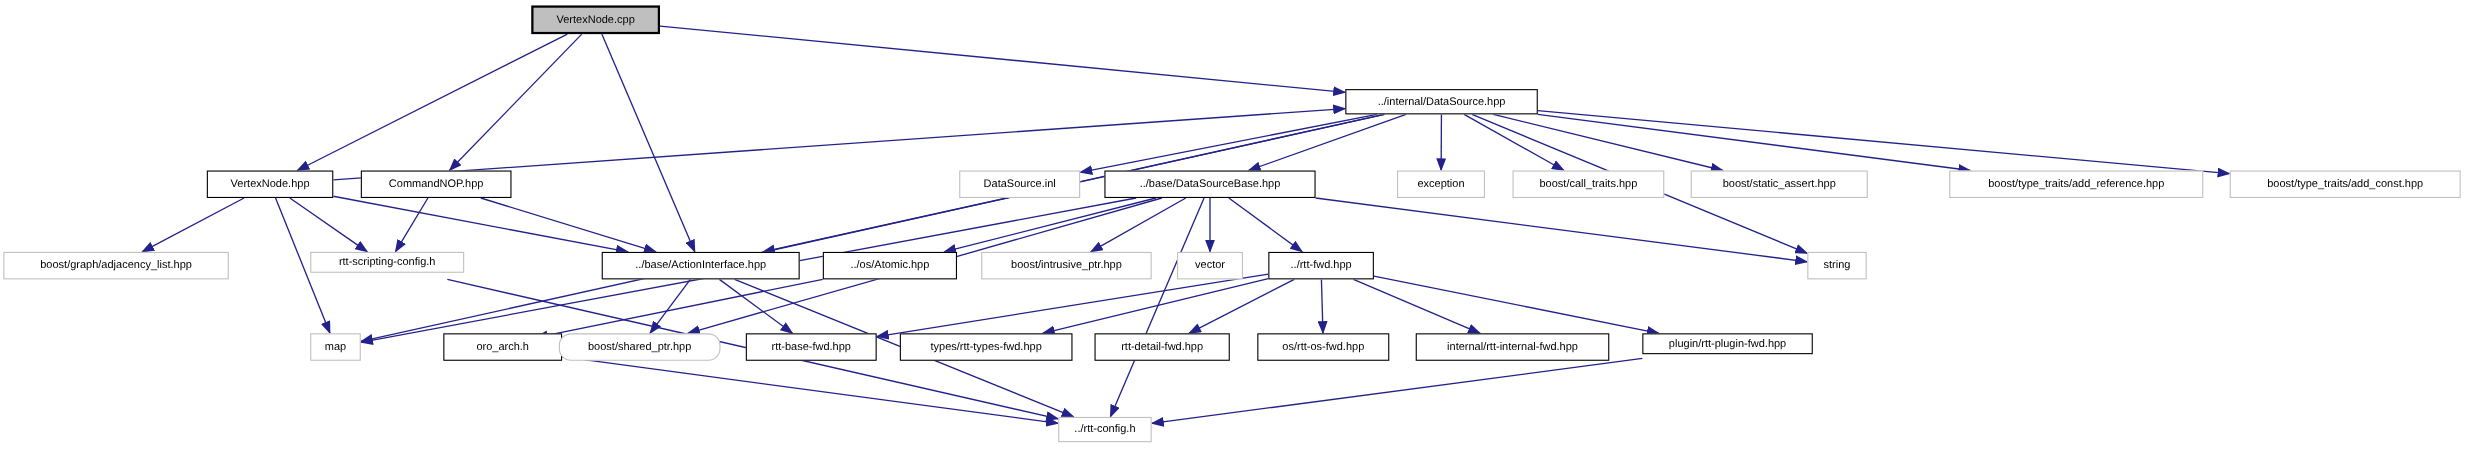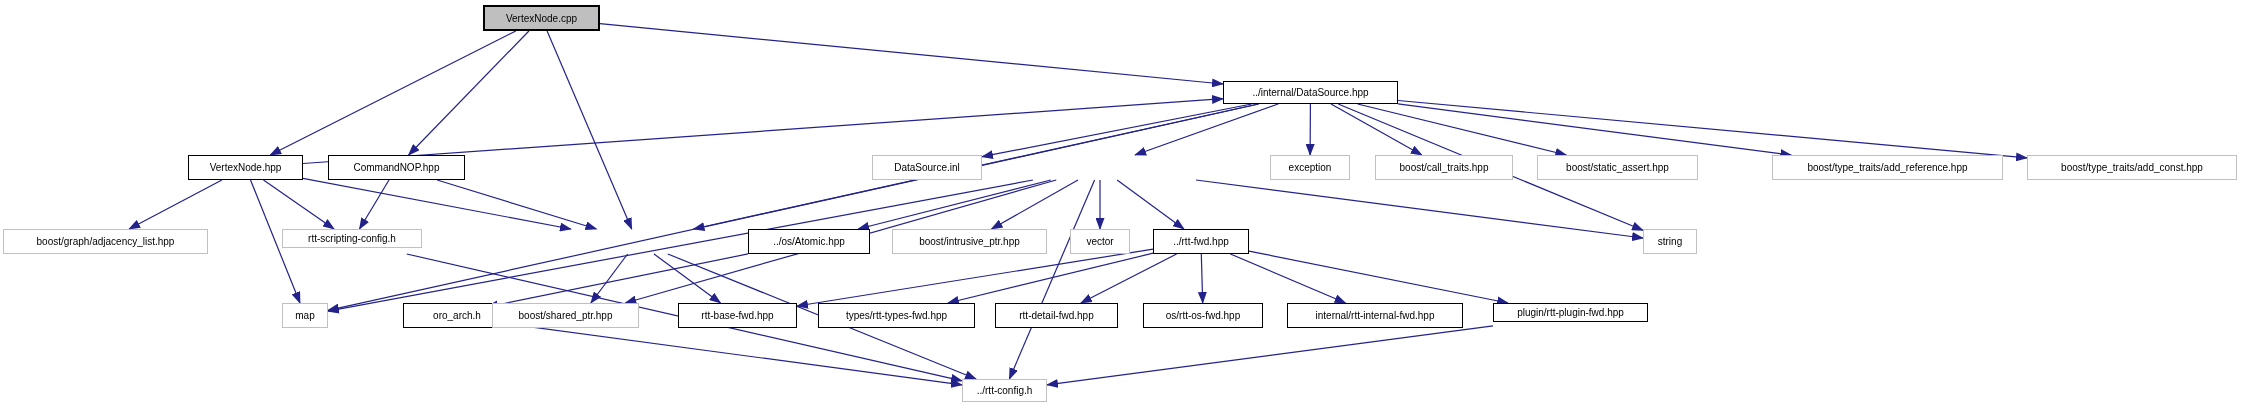--- a/index.html
+++ b/index.html
@@ -78,35 +78,37 @@
       <line x1="1230.4" y1="254.0" x2="1345.6" y2="303.0" stroke="#22228a" stroke-width="1.2" marker-end="url(#arrow)"></line>
       <line x1="1249.0" y1="251.1" x2="1508.1" y2="303.0" stroke="#22228a" stroke-width="1.2" marker-end="url(#arrow)"></line>
       <line x1="1493.0" y1="325.8" x2="1047.0" y2="384.9" stroke="#22228a" stroke-width="1.2" marker-end="url(#arrow)"></line>
     </svg>
 
 <div class="node root" style="left: 483px; top: 5px; width: 117px; height: 26px;">VertexNode.cpp</div>
     <div class="node internal" style="left: 1223px; top: 81px; width: 175px; height: 23px;">../internal/DataSource.hpp</div>
     <div class="node internal" style="left: 188px; top: 155px; width: 115px; height: 25px;">VertexNode.hpp</div>
     <div class="node internal" style="left: 328px; top: 155px; width: 137px; height: 25px;">CommandNOP.hpp</div>
     <div class="node external" style="left: 872px; top: 155px; width: 110px; height: 25px;">DataSource.inl</div>
+    <div class="node internal" style="left: 1004px; top: 155px; width: 192px; height: 25px;">../base/DataSourceBase.hpp</div>
     <div class="node external" style="left: 1270px; top: 155px; width: 80px; height: 25px;">exception</div>
     <div class="node external" style="left: 1375px; top: 155px; width: 138px; height: 25px;">boost/call_traits.hpp</div>
     <div class="node external" style="left: 1537px; top: 155px; width: 161px; height: 25px;">boost/static_assert.hpp</div>
     <div class="node external" style="left: 1772px; top: 155px; width: 231px; height: 25px;">boost/type_traits/add_reference.hpp</div>
     <div class="node external" style="left: 2027px; top: 155px; width: 210px; height: 25px;">boost/type_traits/add_const.hpp</div>
     <div class="node external" style="left: 3px; top: 229px; width: 205px; height: 25px;">boost/graph/adjacency_list.hpp</div>
     <div class="node external" style="left: 282px; top: 229px; width: 140px; height: 19px;">rtt-scripting-config.h</div>
+    <div class="node internal" style="left: 547px; top: 229px; width: 180px; height: 25px;">../base/ActionInterface.hpp</div>
     <div class="node internal" style="left: 748px; top: 229px; width: 122px; height: 25px;">../os/Atomic.hpp</div>
     <div class="node external" style="left: 892px; top: 229px; width: 155px; height: 25px;">boost/intrusive_ptr.hpp</div>
     <div class="node external" style="left: 1070px; top: 229px; width: 60px; height: 25px;">vector</div>
     <div class="node internal" style="left: 1153px; top: 229px; width: 96px; height: 25px;">../rtt-fwd.hpp</div>
     <div class="node external" style="left: 1643px; top: 229px; width: 54px; height: 25px;">string</div>
     <div class="node external" style="left: 282px; top: 303px; width: 46px; height: 25px;">map</div>
     <div class="node internal" style="left: 403px; top: 303px; width: 108px; height: 25px;">oro_arch.h</div>
-    <div class="node external" style="left: 492px; top: 303px; width: 147px; height: 25px;">boost/shared_ptr.hpp</div>
+    <div class="node external" style="left: 508px; top: 303px; width: 147px; height: 25px; border-radius: 11px;">boost/shared_ptr.hpp</div>
     <div class="node internal" style="left: 678px; top: 303px; width: 119px; height: 25px;">rtt-base-fwd.hpp</div>
     <div class="node internal" style="left: 818px; top: 303px; width: 157px; height: 25px;">types/rtt-types-fwd.hpp</div>
     <div class="node internal" style="left: 995px; top: 303px; width: 123px; height: 25px;">rtt-detail-fwd.hpp</div>
     <div class="node internal" style="left: 1143px; top: 303px; width: 120px; height: 25px;">os/rtt-os-fwd.hpp</div>
     <div class="node internal" style="left: 1287px; top: 303px; width: 176px; height: 25px;">internal/rtt-internal-fwd.hpp</div>
     <div class="node internal" style="left: 1493px; top: 303px; width: 155px; height: 19px;">plugin/rtt-plugin-fwd.hpp</div>
     <div class="node external" style="left: 962px; top: 379px; width: 85px; height: 23px;">../rtt-config.h</div>
   </div>
 
 </body></html>

